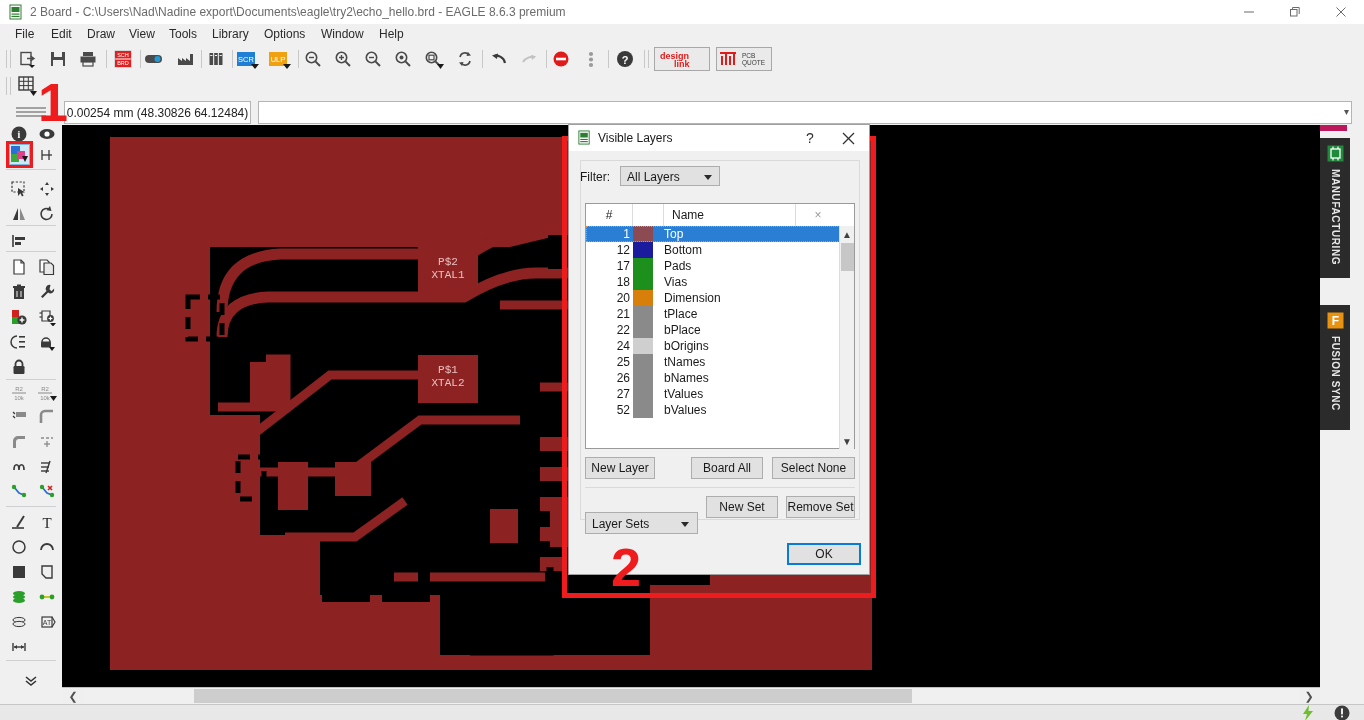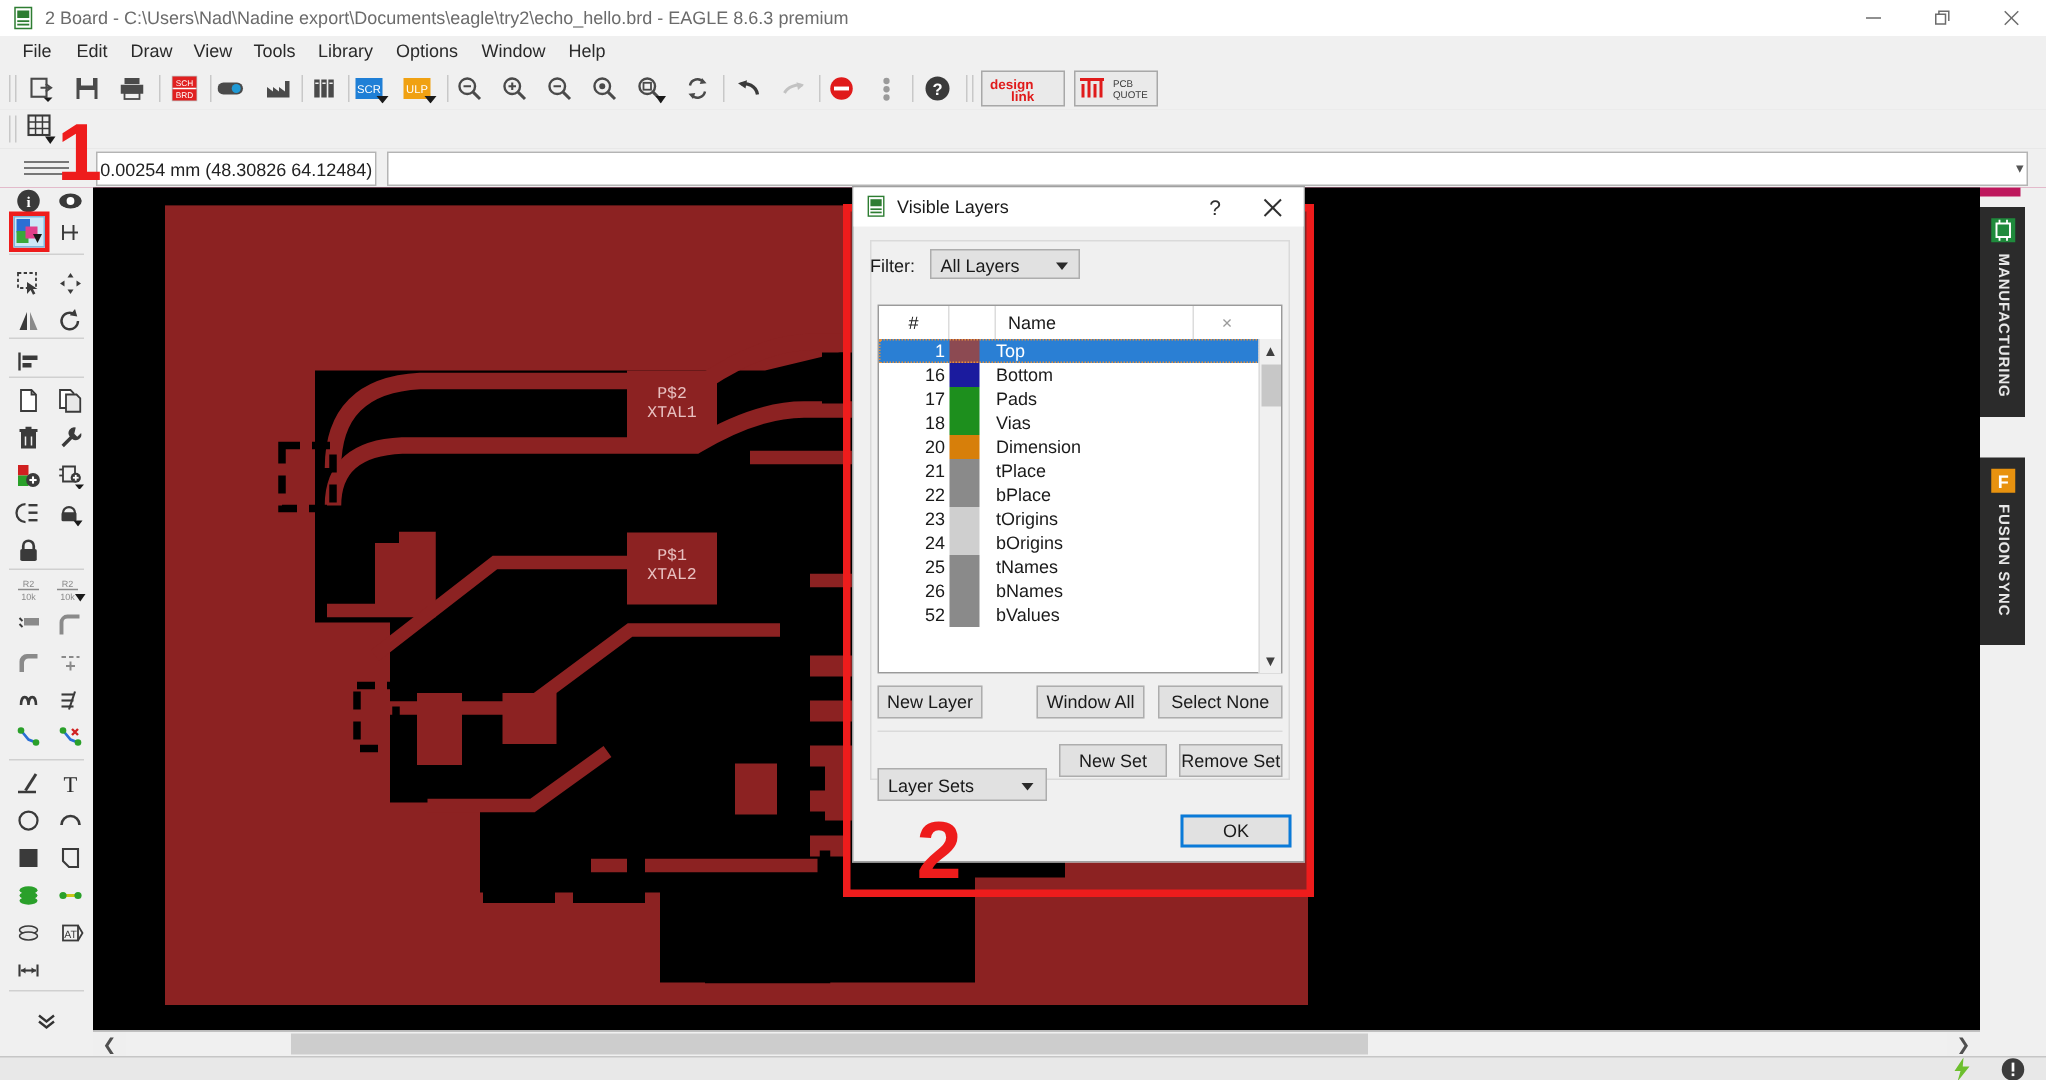--- a/index.html
+++ b/index.html
@@ -826,21 +826,21 @@
         <div class="hc" style="left:210px;width:44px;color:#9b9b9b;border-right:none">×</div>
       </div>
       <div class="lst-body" id="list-body">
           <div class="lrow sel">
             <div class="num">1</div>
             <div class="sw" style="background: rgb(140, 74, 82);"></div>
             <div class="nm">Top</div>
             <div class="selbox"></div>
           </div>
           <div class="lrow">
-            <div class="num">16</div>
+            <div class="num">12</div>
             <div class="sw" style="background: rgb(27, 27, 158);"></div>
             <div class="nm">Bottom</div>
           </div>
           <div class="lrow">
             <div class="num">17</div>
             <div class="sw" style="background: rgb(29, 143, 29);"></div>
             <div class="nm">Pads</div>
           </div>
           <div class="lrow">
             <div class="num">18</div>
@@ -856,55 +856,55 @@
             <div class="num">21</div>
             <div class="sw" style="background: rgb(138, 138, 138);"></div>
             <div class="nm">tPlace</div>
           </div>
           <div class="lrow">
             <div class="num">22</div>
             <div class="sw" style="background: rgb(138, 138, 138);"></div>
             <div class="nm">bPlace</div>
           </div>
           <div class="lrow">
-            <div class="num">23</div>
-            <div class="sw" style="background: rgb(207, 207, 207);"></div>
-            <div class="nm">tOrigins</div>
-          </div>
-          <div class="lrow">
             <div class="num">24</div>
             <div class="sw" style="background: rgb(207, 207, 207);"></div>
             <div class="nm">bOrigins</div>
           </div>
           <div class="lrow">
             <div class="num">25</div>
             <div class="sw" style="background: rgb(138, 138, 138);"></div>
             <div class="nm">tNames</div>
           </div>
           <div class="lrow">
             <div class="num">26</div>
             <div class="sw" style="background: rgb(138, 138, 138);"></div>
             <div class="nm">bNames</div>
+          </div>
+          <div class="lrow">
+            <div class="num">27</div>
+            <div class="sw" style="background: rgb(138, 138, 138);"></div>
+            <div class="nm">tValues</div>
           </div>
           <div class="lrow">
             <div class="num">52</div>
             <div class="sw" style="background: rgb(138, 138, 138);"></div>
             <div class="nm">bValues</div>
           </div>
         </div>
       <div class="lst-vs">
         <div class="vs-arrow" style="top:0">▲</div>
         <div class="vs-thumb"></div>
         <div class="vs-arrow" style="bottom:0">▼</div>
       </div>
     </div>
 
     <div class="btnrow" style="left:0;top:332px;width:100%">
       <div class="btn" style="left:16px;width:70px">New Layer</div>
-      <div class="btn" style="left:122px;width:72px">Window All</div>
+      <div class="btn" style="left:122px;width:72px">Board All</div>
       <div class="btn" style="left:203px;width:83px">Select None</div>
     </div>
 
     <div class="grp-sep" style="top:362px"></div>
 
     <div class="ls-combo">
       <div class="ls-val">Layer Sets</div>
       <div class="ls-arrow"></div>
     </div>
     <div class="btnrow" style="left:0;top:371px;width:100%">

